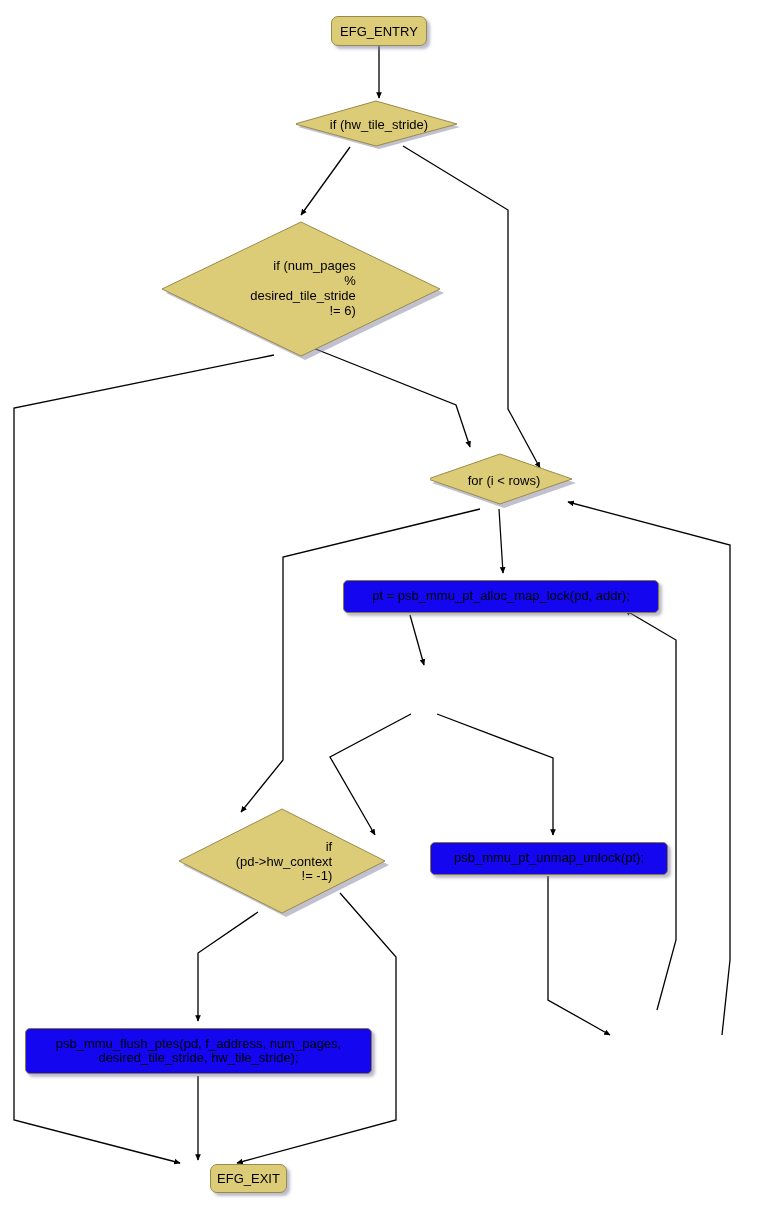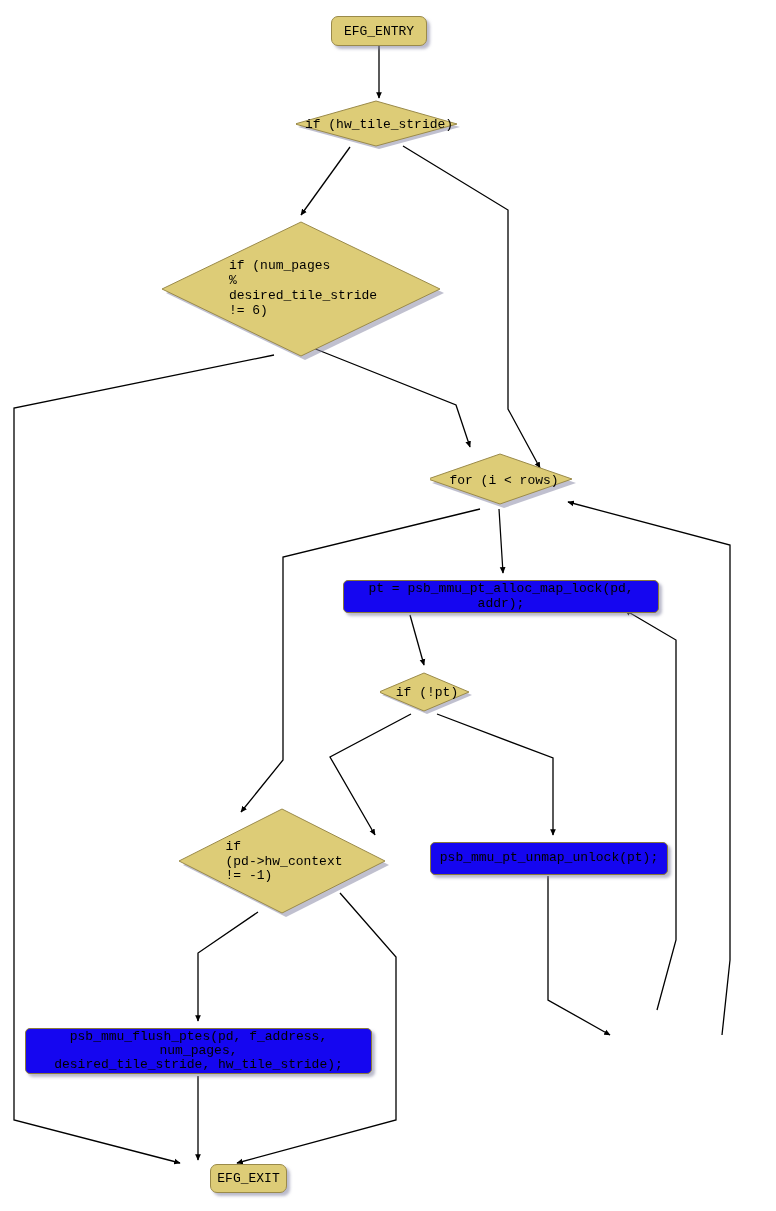--- a/index.html
+++ b/index.html
@@ -5,21 +5,21 @@
   html, body {
     margin: 0;
     padding: 0;
     background: #ffffff;
   }
   #canvas {
     position: relative;
     width: 776px;
     height: 1211px;
     background: #ffffff;
-    font-family: Liberation Mono, monospace;
+    font-family: Liberation Sans, sans-serif;
     overflow: hidden;
   }
   #edge-layer {
     position: absolute;
     left: 0;
     top: 0;
     width: 776px;
     height: 1211px;
   }
   .node {
@@ -64,21 +64,21 @@
     left: 0; top: 0;
     width: 100%; height: 100%;
   }
   .diamond-label {
     position: absolute;
     left: 0; top: 0;
     width: 100%; height: 100%;
     display: flex;
     align-items: center;
     justify-content: center;
-    text-align: left;
+    text-align: right;
     font-size: 13px;
     color: #000000;
     line-height: 1.14;
     pointer-events: none;
     white-space: pre-line;
   }
 </style>
 </head>
 <body>
 
@@ -154,27 +154,20 @@
       <polygon points="74,56 146,31 74,6 2,31" fill="rgba(130,130,160,0.5)"></polygon>
       <polygon points="70,52 142,27 70,2 -2,27" fill="#ddcc77" stroke="#9a8a4a" stroke-width="1"></polygon>
     </svg>
     <div class="diamond-label" style="padding-right:5px; padding-bottom:4px;">for (i &lt; rows)</div>
   </div>
 
   <div class="node action" style="left:343px; top:580px; width:316px; height:33px;">
     <span>pt = psb_mmu_pt_alloc_map_lock(pd, addr);</span>
   </div>
 
-  <div class="diamond-wrap" style="left:380px; top:670px; width:94px; height:46px;">
-    <svg class="diamond-shape" viewBox="0 0 94 46" preserveAspectRatio="none">
-      <polygon points="47,44 92,25 47,6 2,25" fill="rgba(130,130,160,0.5)"></polygon>
-      <polygon points="44,41 89,22 44,3 -1,22" fill="#ddcc77" stroke="#9a8a4a" stroke-width="1"></polygon>
-    </svg>
-    <div class="diamond-label" style="padding-right:4px; padding-bottom:3px;">if (!pt)</div>
-  </div>
 
   <div class="diamond-wrap" style="left:177px; top:805px; width:214px; height:114px;">
     <svg class="diamond-shape" viewBox="0 0 214 114" preserveAspectRatio="none">
       <polygon points="109,112 212,60 109,8 6,60" fill="rgba(130,130,160,0.5)"></polygon>
       <polygon points="105,108 208,56 105,4 2,56" fill="#ddcc77" stroke="#9a8a4a" stroke-width="1"></polygon>
     </svg>
     <div class="diamond-label" style="padding-right:6px; padding-bottom:4px;">if
 (pd-&gt;hw_context
 != -1)</div>
   </div>

